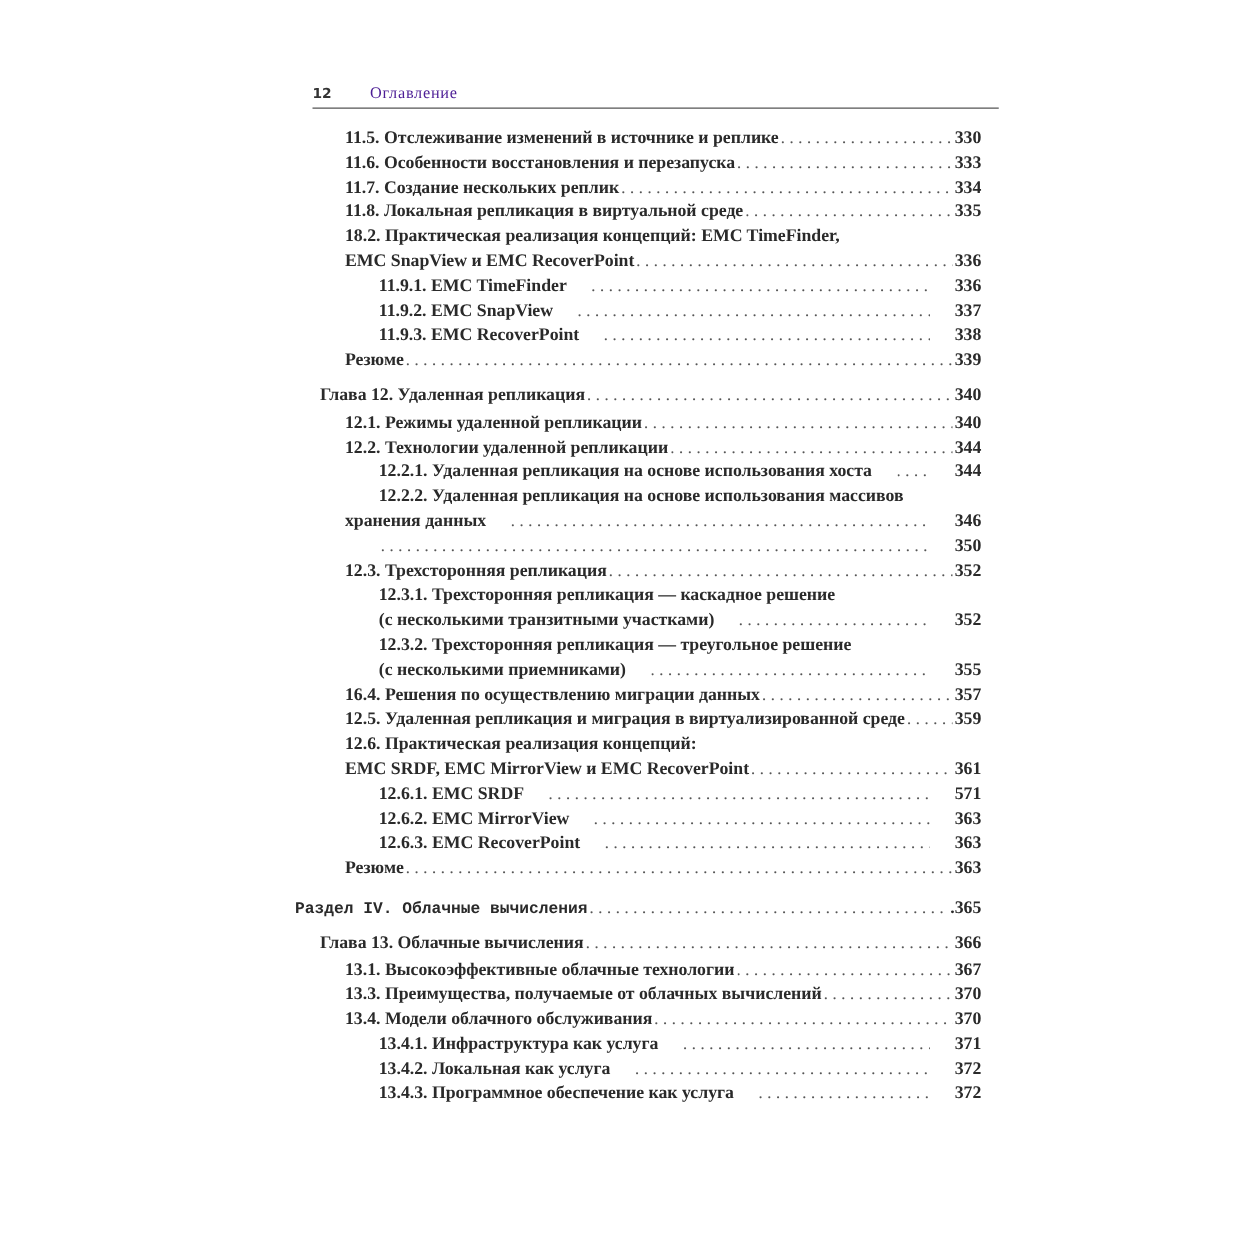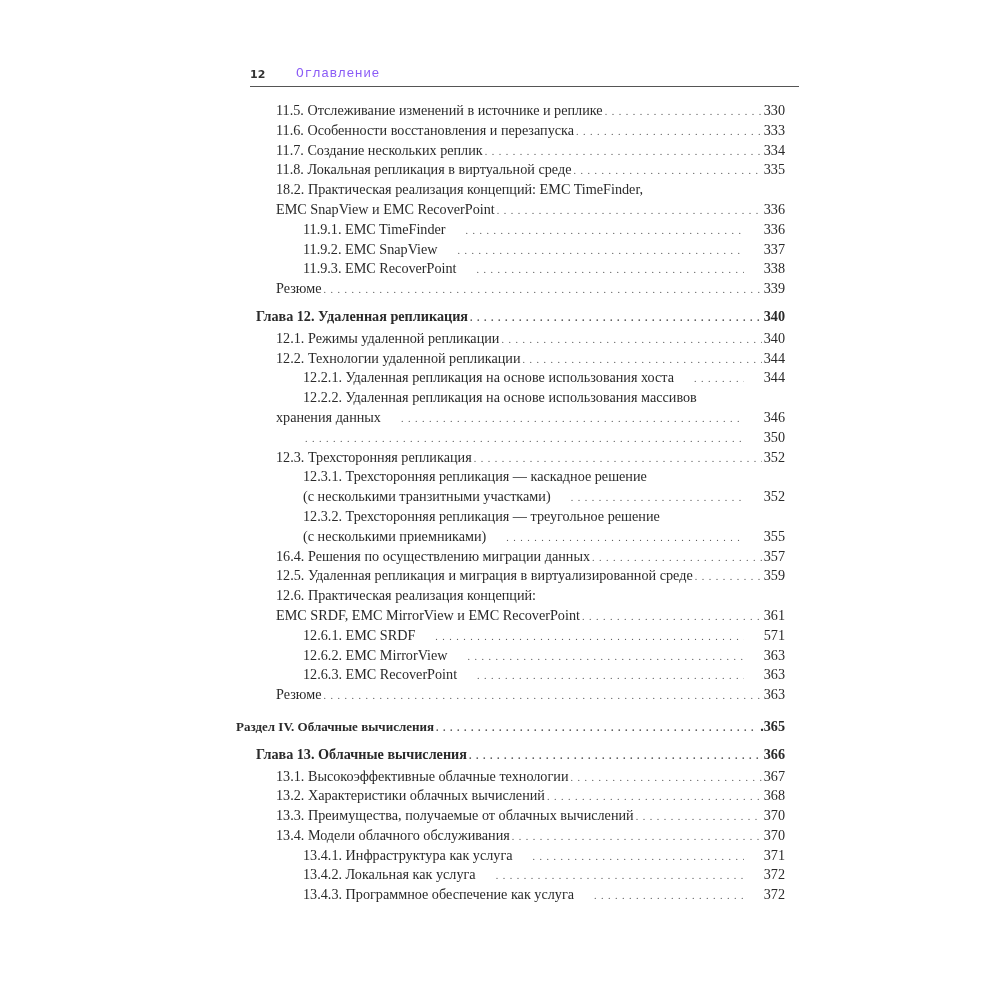--- a/index.html
+++ b/index.html
@@ -1,27 +1,27 @@
 <!DOCTYPE html>
 <html><head>
 <meta charset="utf-8">
 <style>
   html, body { margin: 0; padding: 0; background: #ffffff; }
   body { width: 1000px; height: 1000px; position: relative; overflow: hidden; color: #2a2a2a; }
   .page-header { position: absolute; left: 236px; top: 66px; width: 549px; height: 20px; border-bottom: 1.2px solid #555; margin-left: 14px; }
   .page-num { position: absolute; left: 0; top: 2px; font-family: "DejaVu Sans", sans-serif; font-weight: bold; font-size: 11px; color: #333; }
-  .running-title { position: absolute; left: 46px; top: 0px; font-family: Liberation Mono, monospace; font-size: 13px; letter-spacing: 0.6px; color: #8b5cf6; }
+  .running-title { position: absolute; left: 46px; top: 0px; font-family: Liberation Serif, serif; font-size: 13px; letter-spacing: 0.6px; color: #4c1d95; }
   .toc { position: absolute; left: 236px; top: 101px; width: 549px; font-family: "Liberation Serif", serif; font-size: 14.2px; }
-  .row { position: relative; height: 19.8px; line-height: 19.8px; display: flex; align-items: baseline; white-space: nowrap; }
+  .row { position: relative; height: 19.8px; line-height: 19.8px; display: flex; align-items: baseline; white-space: nowrap; font-weight: bold; }
   .row.l1 { padding-left: 40px; }
   .row.l2 { padding-left: 67px; gap: 18px; }
   .row.l0 { padding-left: 20px; }
   .row.sec { padding-left: 0; }
   .row.bold { font-weight: bold; }
-  .row.sec .t { font-family: Liberation Serif, serif; font-weight: bold; font-size: 13px; }
+  .row.sec .t { font-family: Liberation Mono, monospace; font-weight: bold; font-size: 13px; }
   .row .t { flex: 0 0 auto; }
   .row .dots { flex: 1 1 auto; overflow: hidden; margin: 0 2px; color: #555; letter-spacing: 1px; }
   .row .dots::before { content: ". . . . . . . . . . . . . . . . . . . . . . . . . . . . . . . . . . . . . . . . . . . . . . . . . . . . . . . . . . . . . . . . . . . . . . . . . . . . . . . . . . . . . . . . . . ."; font-size: 10px; }
   .row .p { flex: 0 0 auto; text-align: right; }
   .gap-lg { height: 8px; }
   .gap-xl { height: 12px; }
 </style>
 </head>
 <body>
 
@@ -188,25 +188,20 @@
       <span class="p">366</span>
     </div>
   <div class="gap-lg" style="height:2px"></div>
 
   <div class="row l1">
       <span class="t">13.1. Высокоэффективные облачные технологии</span>
       <span class="dots"></span>
       <span class="p">367</span>
     </div>
   <div class="row l1">
-      <span class="t">13.2. Характеристики облачных вычислений</span>
-      <span class="dots"></span>
-      <span class="p">368</span>
-    </div>
-  <div class="row l1">
       <span class="t">13.3. Преимущества, получаемые от облачных вычислений</span>
       <span class="dots"></span>
       <span class="p">370</span>
     </div>
   <div class="row l1">
       <span class="t">13.4. Модели облачного обслуживания</span>
       <span class="dots"></span>
       <span class="p">370</span>
     </div>
   <div class="row l2">

